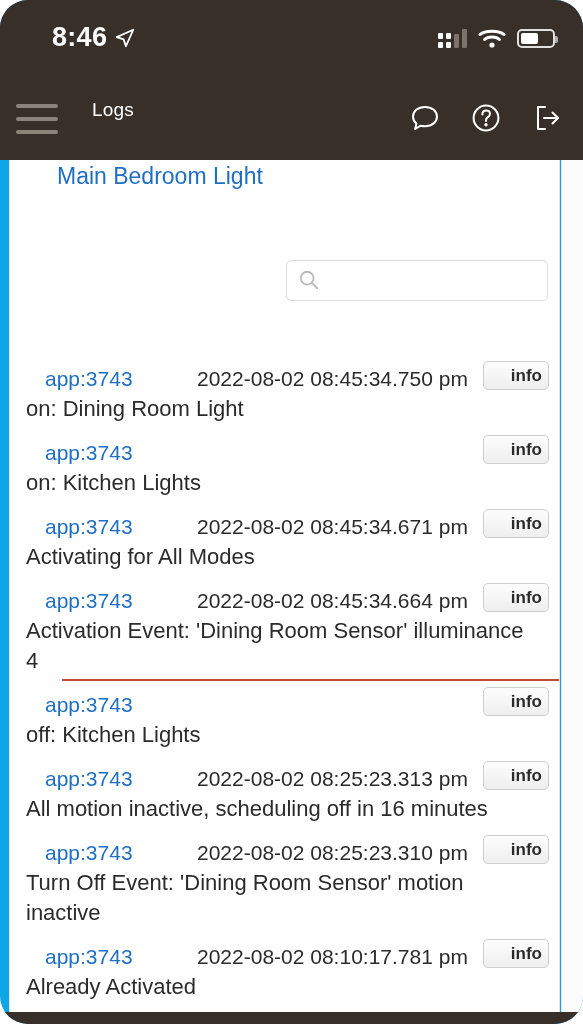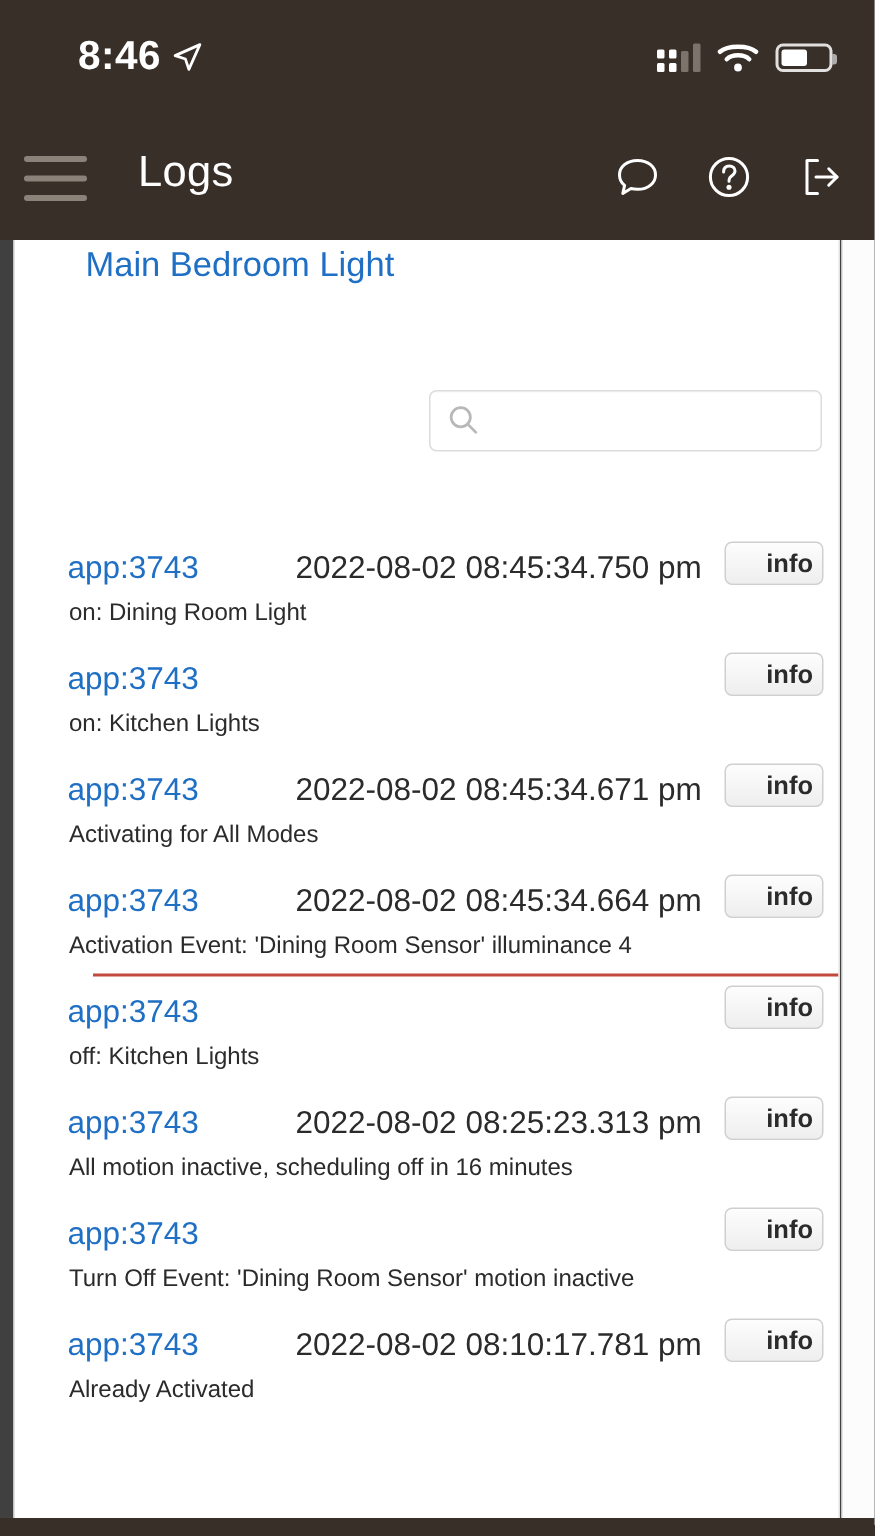--- a/index.html
+++ b/index.html
@@ -11,22 +11,23 @@
     width: 583px;
     height: 1024px;
     overflow: hidden;
     font-family: "Liberation Sans", sans-serif;
     -webkit-font-smoothing: antialiased;
   }
   #app {
     position: relative;
     width: 583px;
     height: 1024px;
-    background: #404040;
+    background: #0ea5e9;
     overflow: hidden;
+    border-radius: 28px;
   }
 
   
   .statusbar {
     position: absolute;
     left: 0; top: 0;
     width: 583px; height: 78px;
     background: #382f28;
   }
   .status-time {
@@ -109,21 +110,21 @@
     height: 4px;
     background: #8b8279;
     border-radius: 2px;
     margin-bottom: 9px;
   }
   .hamburger span:last-child { margin-bottom: 0; }
   .appbar-title {
     position: absolute;
     left: 92px; top: 21px;
     color: #ffffff;
-    font-size: 29px;
+    font-size: 19px;
     font-weight: normal;
     letter-spacing: 0.2px;
   }
   .appbar-actions {
     position: absolute;
     right: 20px; top: 24px;
     display: flex;
     align-items: center;
     gap: 29px;
   }
@@ -245,23 +246,23 @@
     border: 1px solid #cfcfcf;
     border-radius: 5px;
     box-sizing: border-box;
     cursor: pointer;
     font-family: "Liberation Sans", sans-serif;
     padding: 0 6px;
   }
   .log-msg {
     position: relative;
     margin: -16px 0 0 0;
-    padding: 0 18px 0 36px;
+    padding: 0 18px 0 16px;
     color: #2b2b2b;
-    font-size: 16px;
+    font-size: 22px;
     line-height: 30px;
     min-height: 30px;
   }
   .log-entry.highlight .log-msg::after {
     content: "";
     position: absolute;
     left: 52px;
     right: 0px;
     bottom: -5px;
     height: 2px;
@@ -391,20 +392,21 @@
           <div class="log-meta">
             <span class="log-src">app:3743</span>
             <span class="log-time">2022-08-02 08:25:23.313 pm</span>
             <span class="log-level">info</span>
           </div>
           <div class="log-msg">All motion inactive, scheduling off in 16 minutes</div>
         </div>
         <div class="log-entry">
           <div class="log-meta">
             <span class="log-src">app:3743</span>
+            <span class="log-time">2022-08-02 08:25:23.310 pm</span>
             <span class="log-level">info</span>
           </div>
           <div class="log-msg">Turn Off Event: 'Dining Room Sensor' motion inactive</div>
         </div>
         <div class="log-entry">
           <div class="log-meta">
             <span class="log-src">app:3743</span>
             <span class="log-time">2022-08-02 08:10:17.781 pm</span>
             <span class="log-level">info</span>
           </div>

